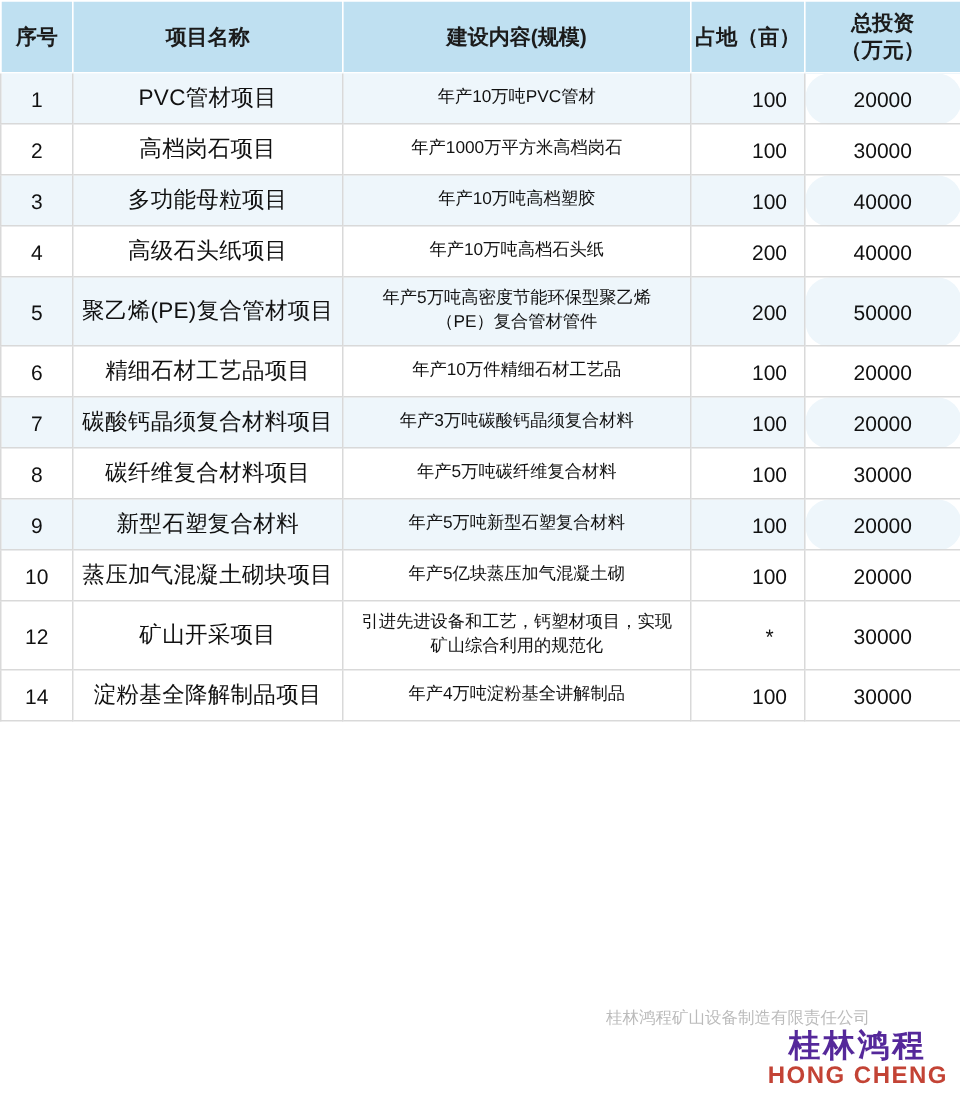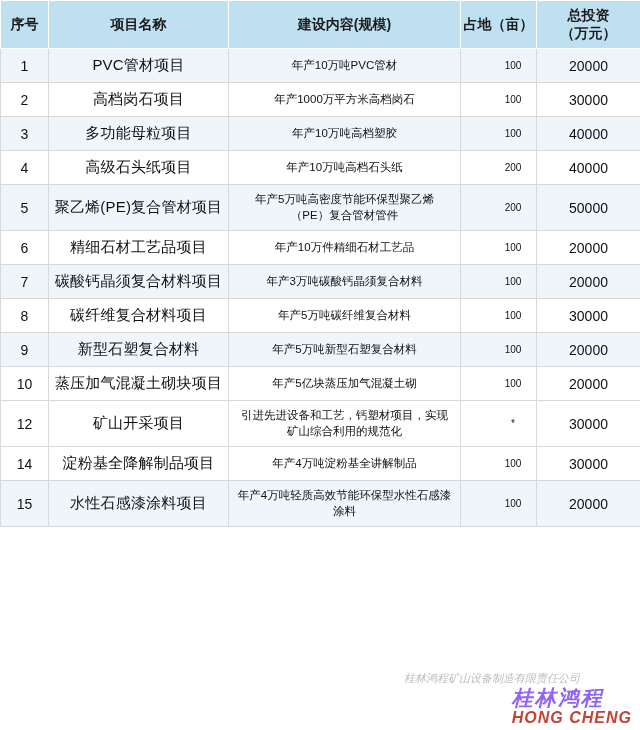--- a/index.html
+++ b/index.html
@@ -42,36 +42,36 @@
     vertical-align: middle;
     color: #111111;
     padding: 7px 3px;
   }
   tbody tr.odd td { background: #eef6fb; }
   tbody tr.even td { background: #ffffff; }
 
   td.idx { font-size: 14px; }
   td.name { font-size: 15px; font-weight: normal; letter-spacing: 0.2px; }
   td.desc { font-size: 11.5px; line-height: 1.35; padding-left: 8px; padding-right: 8px; }
-  td.area { font-size: 10px; padding-left: 32px; }
-  td.invest { font-size: 14px; }
+  td.area { font-size: 14px; padding-left: 32px; }
+  td.invest { font-size: 14px; border-radius: 16px; }
 
   
   .watermark {
     position: absolute;
     right: 8px;
     bottom: 4px;
+    text-align: center;
     pointer-events: none;
     opacity: 0.95;
-    font-style: italic;
   }
   .watermark .wm-cn {
     font-size: 21px;
     font-weight: bold;
-    color: #8b5cf6;
+    color: #4c1d95;
     letter-spacing: 2px;
     line-height: 1;
     text-shadow: 0 0 2px rgba(255,255,255,0.8);
   }
   .watermark .wm-en {
     font-size: 16px;
     font-weight: bold;
     color: #c0392b;
     letter-spacing: 1px;
     margin-top: 2px;
@@ -187,27 +187,20 @@
         <td class="area">*</td>
         <td class="invest">30000</td>
       </tr>
       <tr class="even">
         <td class="idx">14</td>
         <td class="name">淀粉基全降解制品项目</td>
         <td class="desc">年产4万吨淀粉基全讲解制品</td>
         <td class="area">100</td>
         <td class="invest">30000</td>
       </tr>
-      <tr class="odd">
-        <td class="idx">15</td>
-        <td class="name">水性石感漆涂料项目</td>
-        <td class="desc">年产4万吨轻质高效节能环保型水性石感漆涂料</td>
-        <td class="area">100</td>
-        <td class="invest">20000</td>
-      </tr>
     </tbody>
 </table>
 
 <div class="watermark">
   <div class="wm-sub">桂林鸿程矿山设备制造有限责任公司</div>
   <div class="wm-cn">桂林鸿程</div>
   <div class="wm-en">HONG CHENG</div>
 </div>
 
 </body></html>

